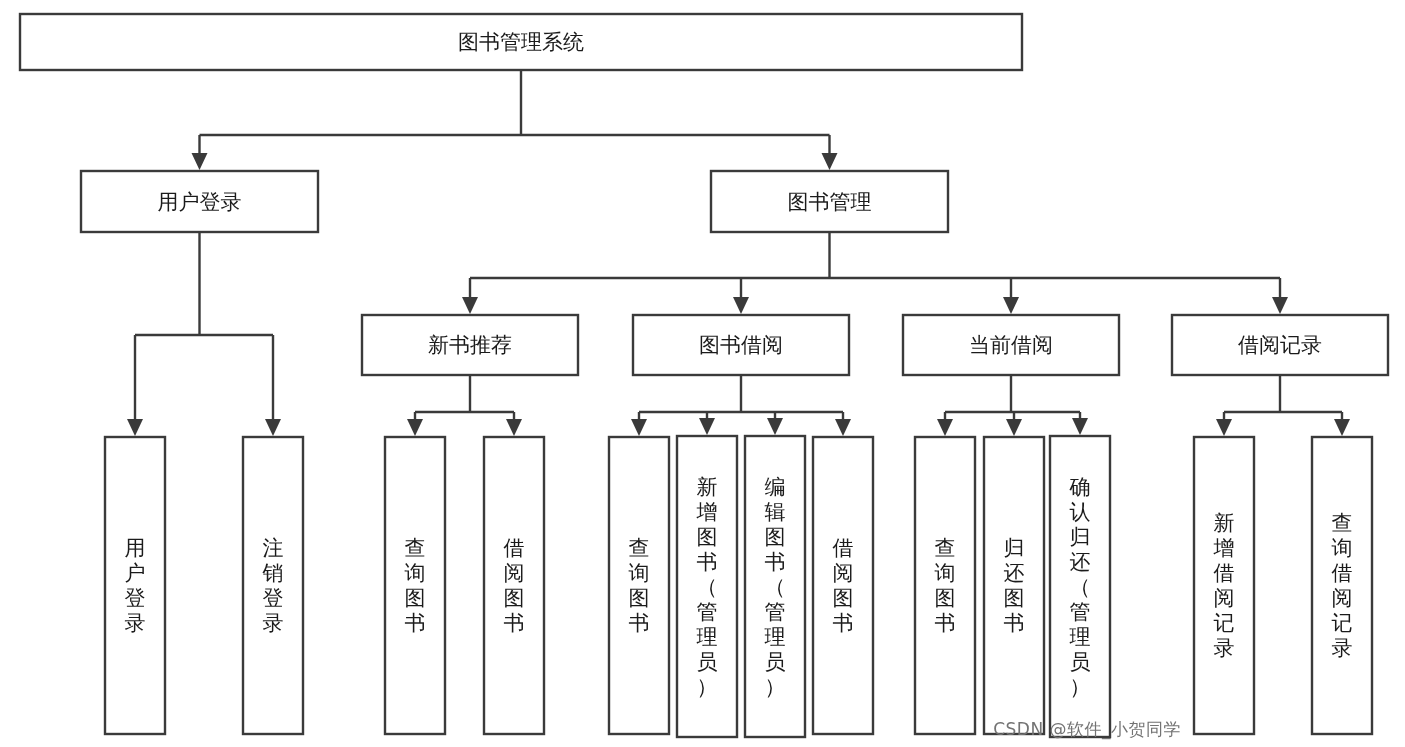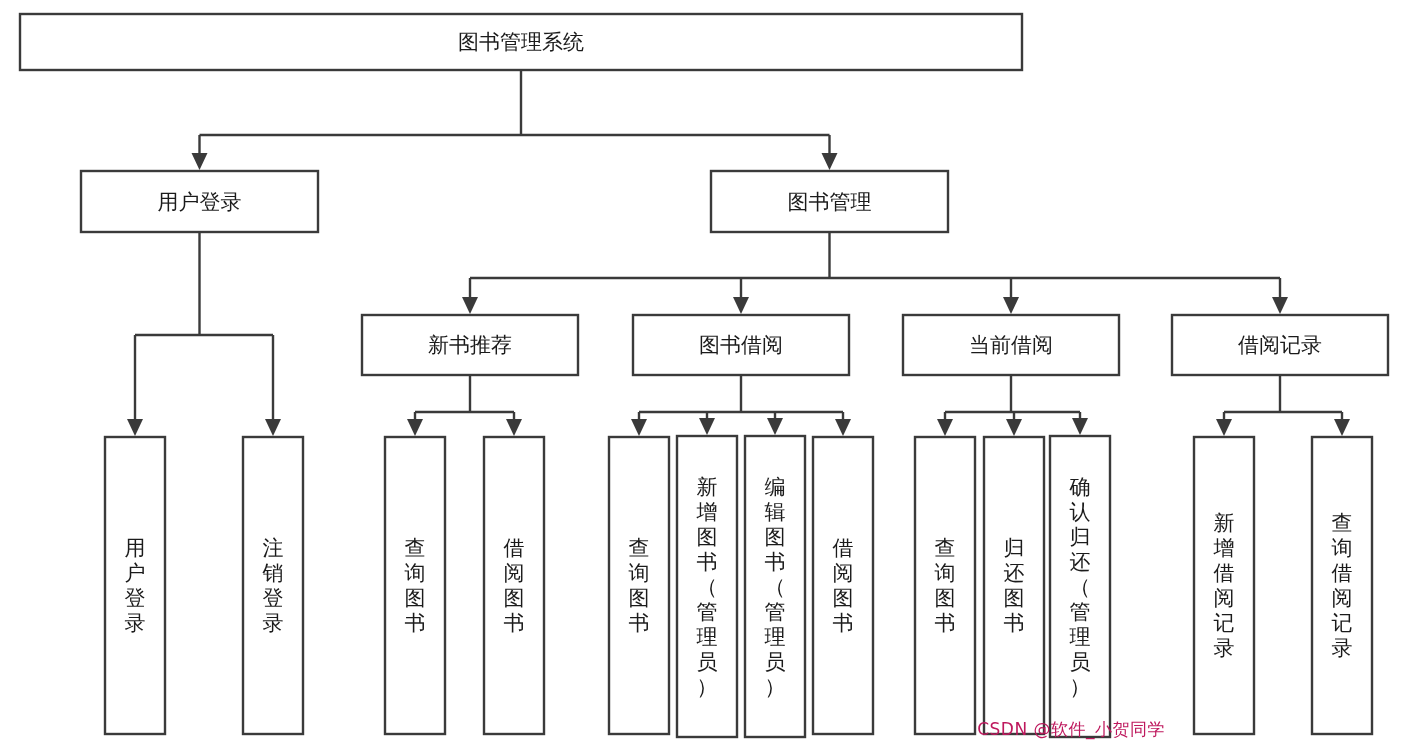--- a/index.html
+++ b/index.html
@@ -48,25 +48,25 @@
     dominant-baseline: middle;
   }
   .node-label-v {
     font-family: "DejaVu Sans", "Liberation Sans", sans-serif;
     font-size: 21px;
     fill: #1b1b1b;
     text-anchor: middle;
   }
   .watermark {
     position: absolute;
-    right: 16px;
+    right: 0;
     bottom: 6px;
     font-family: "DejaVu Sans", "Liberation Sans", sans-serif;
     font-size: 17px;
-    color: #be185d;
+    color: #737373;
     white-space: nowrap;
     letter-spacing: 0.5px;
   }
 </style>
 </head>
 <body>
 
 <div id="diagram-root">
   <svg class="diagram" viewBox="0 0 1405 747" xmlns="http://www.w3.org/2000/svg">
     <g id="connectors-layer">

